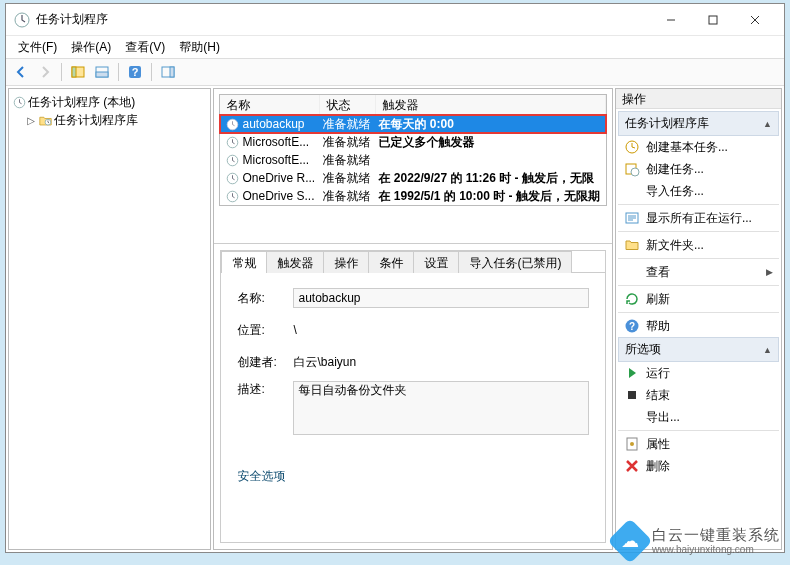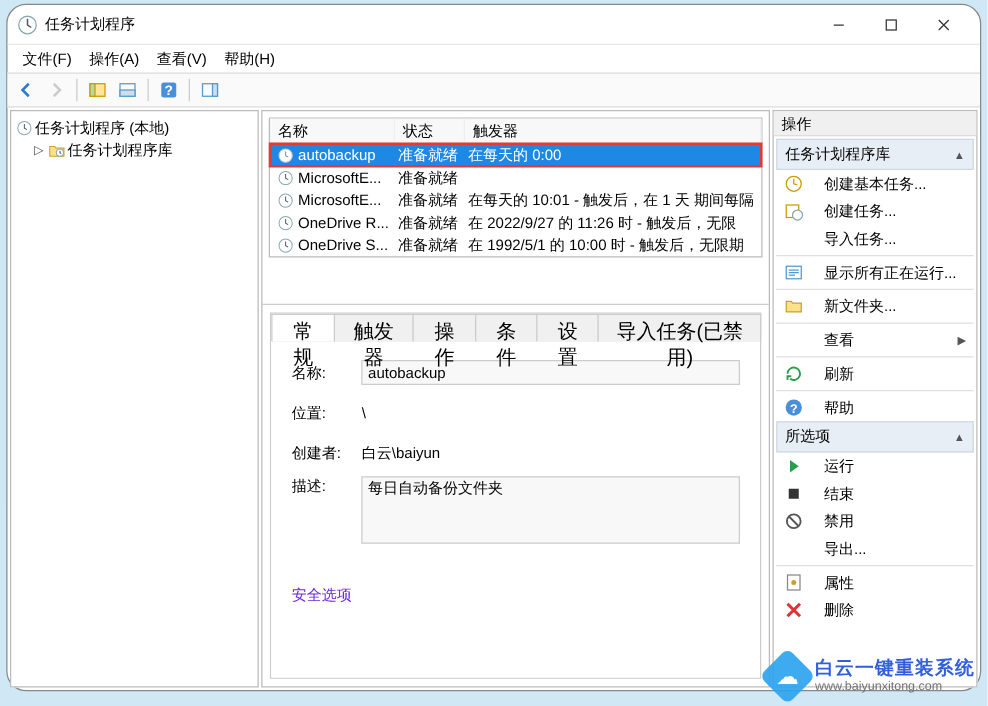--- a/index.html
+++ b/index.html
@@ -1,17 +1,17 @@
 <!DOCTYPE html>
 <html><head>
   <meta charset="utf-8">
   <style>
     * { box-sizing: border-box; margin: 0; padding: 0; }
     body { font-family: "Microsoft YaHei", "Segoe UI", sans-serif; font-size: 12px; background: #d0e8f5; width: 790px; height: 565px; overflow: hidden; position: relative; }
-    .window { position: absolute; left: 5px; top: 3px; width: 780px; height: 550px; background: #fff; border: 1px solid #888; border-radius: 16px; display: flex; flex-direction: column; }
+    .window { position: absolute; left: 5px; top: 3px; width: 780px; height: 550px; background: #fff; border: 1px solid #888; border-radius: 0; display: flex; flex-direction: column; }
     .titlebar { height: 32px; display: flex; align-items: center; padding: 0 8px; border-bottom: 1px solid #e8e8e8; }
     .titlebar-icon { width: 16px; height: 16px; margin-right: 6px; }
     .titlebar-title { flex: 1; font-size: 12px; }
     .winbtn { width: 42px; height: 28px; display: flex; align-items: center; justify-content: center; cursor: pointer; }
     .winbtn svg { width: 10px; height: 10px; }
     .menubar { height: 22px; display: flex; align-items: center; padding: 0 6px; gap: 2px; }
     .menu-item { padding: 2px 6px; cursor: pointer; font-size: 12px; }
     .toolbar { height: 28px; border-top: 1px solid #ddd; border-bottom: 1px solid #ddd; display: flex; align-items: center; padding: 0 4px; gap: 2px; background: #fafafa; }
     .toolbtn { width: 22px; height: 22px; display: flex; align-items: center; justify-content: center; cursor: pointer; }
     .toolbtn.disabled { opacity: 0.4; cursor: default; }
@@ -33,45 +33,45 @@
     .th.c1 { width: 100px; }
     .th.c2 { width: 56px; }
     .th.c3 { flex: 1; }
     .tbody { }
     .tr { display: flex; align-items: center; height: 18px; padding: 0 2px; cursor: pointer; }
     .tr.selected { background: #1e88e5; color: #fff; }
     .tr.highlight { outline: 2px solid #e53935; outline-offset: -1px; }
     .td { padding: 0 4px; white-space: nowrap; overflow: hidden; font-size: 12px; }
     .td.c1 { width: 96px; display: flex; align-items: center; gap: 3px; }
     .td.c2 { width: 56px; }
-    .td.c3 { flex: 1; }
+    .td.c3 { flex: 1; font-weight: bold; }
     .clock-icon { width: 13px; height: 13px; flex-shrink: 0; }
     .center-bottom { flex: 1; padding: 6px; overflow: hidden; }
     .tabs-wrap { border: 1px solid #ccc; height: 100%; display: flex; flex-direction: column; background: #fff; }
     .tabstrip { display: flex; height: 22px; margin-top: -1px; }
-    .tab { padding: 3px 10px; border: 1px solid #ccc; border-bottom: none; background: #f0f0f0; margin-right: -1px; font-size: 16px; cursor: pointer; position: relative; top: 1px; text-align: center; }
+    .tab { padding: 3px 10px; border: 1px solid #ccc; border-bottom: none; background: #f0f0f0; margin-right: -1px; font-size: 12px; cursor: pointer; position: relative; top: 1px; }
     .tab.active { background: #fff; z-index: 1; }
     .tab-content { flex: 1; border-top: 1px solid #ccc; padding: 12px 16px; background: #fff; overflow: auto; }
     .form-row { display: flex; align-items: center; height: 26px; margin-bottom: 6px; }
     .form-label { width: 56px; font-size: 12px; }
     .form-value { flex: 1; font-size: 12px; }
     .form-input { width: 100%; height: 20px; border: 1px solid #ccc; padding: 0 4px; font-size: 12px; font-family: inherit; background: #f8f8f8; }
-    .section-link { font-size: 12px; color: #6d28d9; margin-top: 30px; }
+    .section-link { font-size: 12px; color: #0c4a6e; margin-top: 30px; }
     .right-head { height: 20px; background: #f0f0f0; border-bottom: 1px solid #ddd; padding: 2px 6px; font-size: 12px; }
     .right-body { flex: 1; overflow: auto; padding: 2px; }
     .action-header { background: #e8eef5; padding: 3px 6px; font-size: 12px; display: flex; align-items: center; justify-content: space-between; cursor: pointer; border: 1px solid #cdd8e5; }
-    .action-item { display: flex; align-items: center; height: 22px; padding: 0 6px; gap: 16px; cursor: pointer; font-size: 12px; }
+    .action-item { display: flex; align-items: center; height: 22px; padding: 0 6px; gap: 6px; cursor: pointer; font-size: 12px; }
     .action-sep { height: 1px; background: #e0e0e0; margin: 2px 0; }
     .action-icon { width: 16px; height: 16px; flex-shrink: 0; display: flex; align-items: center; justify-content: center; }
     .collapse-tri { font-size: 9px; color: #555; }
     .watermark { position: absolute; right: 10px; bottom: 8px; display: flex; align-items: center; gap: 6px; opacity: 0.9; }
     .wm-logo { width: 32px; height: 32px; background: #2aa3ef; border-radius: 6px; display: flex; align-items: center; justify-content: center; transform: rotate(45deg); }
     .wm-logo-inner { transform: rotate(-45deg); color: #fff; font-size: 18px; }
     .wm-text { display: flex; flex-direction: column; line-height: 1.1; }
-    .wm-cn { font-size: 15px; font-weight: bold; color: #1d4ed8; letter-spacing: 1px; }
+    .wm-cn { font-size: 15px; font-weight: normal; color: #404040; letter-spacing: 1px; }
     .wm-url { font-size: 10px; color: #666; }
   </style>
 </head>
 <body>
 
 <div class="window">
   <div class="titlebar">
     <svg class="titlebar-icon" viewBox="0 0 16 16">
         <circle cx="8" cy="8" r="7" fill="#fff" stroke="#8aa" stroke-width="1"></circle>
         <path d="M8 3v5l3 2" stroke="#556" stroke-width="1.2" fill="none"></path>
@@ -185,31 +185,31 @@
             </div>
             <div class="tr">
               <div class="td c1">
                   <svg class="clock-icon" viewBox="0 0 16 16">
                     <circle cx="8" cy="8" r="6.5" fill="#fff" stroke="#8aa"></circle>
                     <path d="M8 4v4l2.5 1.5" stroke="#556" fill="none"></path>
                   </svg>
                   <span>MicrosoftE...</span>
                 </div>
               <div class="td c2">准备就绪</div>
+              <div class="td c3">已定义多个触发器</div>
             </div>
             <div class="tr">
               <div class="td c1">
                   <svg class="clock-icon" viewBox="0 0 16 16">
                     <circle cx="8" cy="8" r="6.5" fill="#fff" stroke="#8aa"></circle>
                     <path d="M8 4v4l2.5 1.5" stroke="#556" fill="none"></path>
                   </svg>
                   <span>MicrosoftE...</span>
                 </div>
               <div class="td c2">准备就绪</div>
-              <div class="td c3">在每天的 10:01 - 触发后，在 1 天 期间每隔</div>
             </div>
             <div class="tr">
               <div class="td c1">
                   <svg class="clock-icon" viewBox="0 0 16 16">
                     <circle cx="8" cy="8" r="6.5" fill="#fff" stroke="#8aa"></circle>
                     <path d="M8 4v4l2.5 1.5" stroke="#556" fill="none"></path>
                   </svg>
                   <span>OneDrive R...</span>
                 </div>
               <div class="td c2">准备就绪</div>
@@ -352,29 +352,20 @@
           </div>
         <div class="action-item">
             <span class="action-icon">
               <svg width="14" height="14" viewBox="0 0 14 14">
                 <rect x="3" y="3" width="8" height="8" fill="#333"></rect>
               </svg>
             </span>
             <span>结束</span>
           </div>
         <div class="action-item">
-            <span class="action-icon">
-              <svg width="14" height="14" viewBox="0 0 14 14">
-                <circle cx="7" cy="7" r="5.5" fill="none" stroke="#555" stroke-width="1.5"></circle>
-                <path d="M3 3l8 8" stroke="#555" stroke-width="1.5"></path>
-              </svg>
-            </span>
-            <span>禁用</span>
-          </div>
-        <div class="action-item">
             <span class="action-icon"></span>
             <span>导出...</span>
           </div>
         <div class="action-sep"></div>
         <div class="action-item">
             <span class="action-icon">
               <svg width="16" height="16" viewBox="0 0 16 16">
                 <rect x="3" y="2" width="10" height="12" fill="#fff" stroke="#888"></rect>
                 <circle cx="8" cy="8" r="2" fill="#c9a030"></circle>
               </svg>

